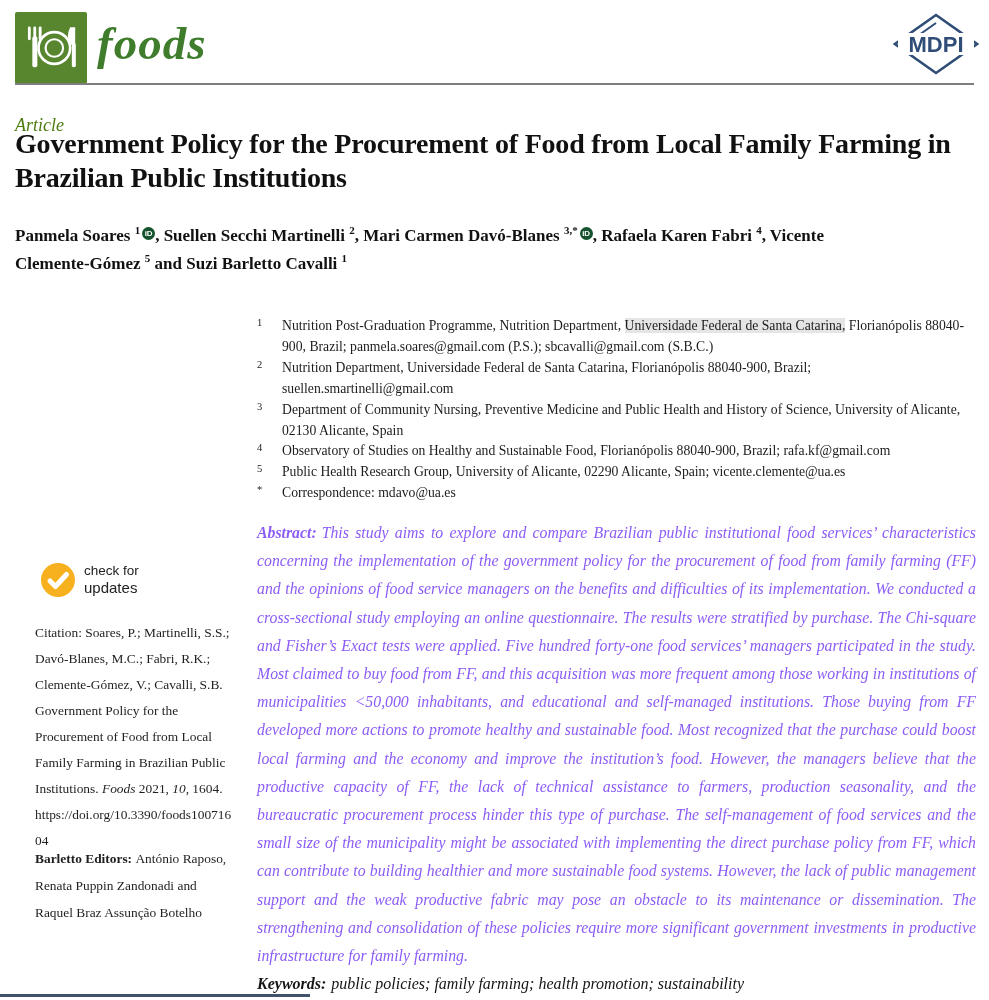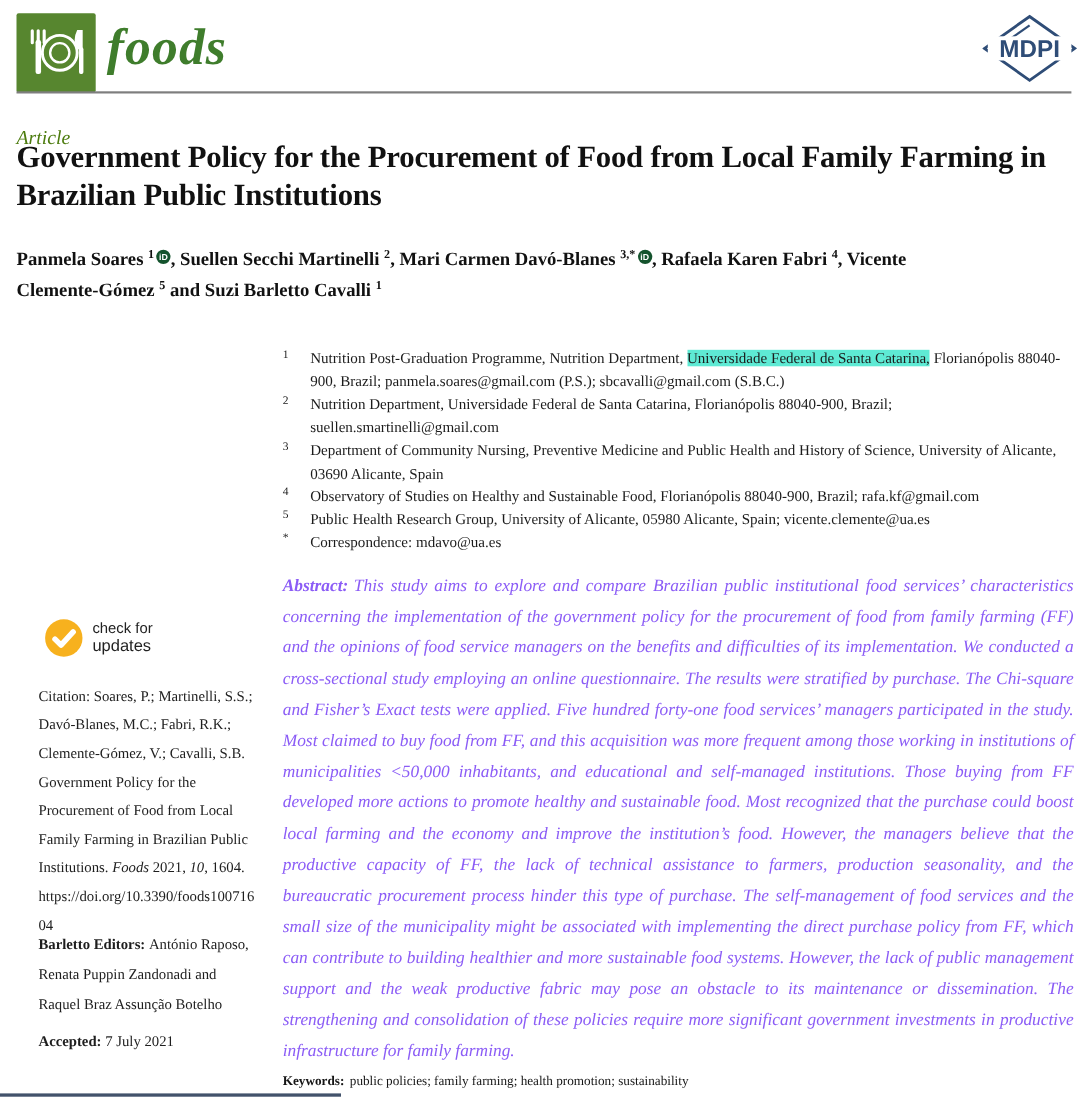--- a/index.html
+++ b/index.html
@@ -23,26 +23,26 @@
     line-height:1.62; color:#111; }
   .authors sup { font-size:11px; }
   .orcid { display:inline-block; width:13px; height:13px; border-radius:50%; background:#14532d;
     color:#fff; font:700 8px/13px "Liberation Sans", sans-serif; text-align:center;
     vertical-align:5px; margin-left:2px; }
   
   .affils { position:absolute; left:257px; top:316px; width:720px; font-size:13.7px; line-height:20.9px; }
   .aff-row { display:flex; }
   .aff-marker { width:25px; flex:0 0 25px; font-size:10.5px; position:relative; top:-3px; }
   .aff-text { flex:1; }
-  .hl { background:#5eead4; }
+  .hl { background:#e5e5e5; }
   
   .abstract { position:absolute; left:257px; top:519px; width:719px; font-size:15.8px;
     line-height:28.2px; text-align:justify; color:#8b5cf6;font-style:italic; }
   .abstract .lbl, .keywords .lbl { font-weight:700; margin-right:5px; }
-  .keywords { position:absolute; left:257px; top:975px; width:719px; font-size:12px; color:#151515; }
+  .keywords { position:absolute; left:257px; top:975px; width:719px; font-size:16px; color:#151515;font-style:italic; }
   
   .badge { position:absolute; left:40px; top:562px; display:flex; align-items:center; cursor:pointer; }
   .badge-text { margin-left:8px; font-family:"Liberation Sans", sans-serif; font-size:13.5px;
     line-height:1.2; color:#222; }
   .badge-text .b2 { font-weight:400; font-size:15px; }
   .side { position:absolute; left:35px; width:197px; font-size:13.4px; color:#1e1e1e; }
   .citation { top:620px; line-height:26px; }
   .citation .b { font-weight:400; }
   .citation .i { font-style:italic; }
   .citation .doi { word-break:break-all; }
@@ -89,29 +89,29 @@
     <div class="aff-row">
       <span class="aff-marker">1</span>
       <span class="aff-text">Nutrition Post-Graduation Programme, Nutrition Department, <span class="hl">Universidade Federal de Santa Catarina,</span> Florianópolis 88040-900, Brazil; panmela.soares@gmail.com (P.S.); sbcavalli@gmail.com (S.B.C.)</span>
     </div>
     <div class="aff-row">
       <span class="aff-marker">2</span>
       <span class="aff-text">Nutrition Department, Universidade Federal de Santa Catarina, Florianópolis 88040-900, Brazil; suellen.smartinelli@gmail.com</span>
     </div>
     <div class="aff-row">
       <span class="aff-marker">3</span>
-      <span class="aff-text">Department of Community Nursing, Preventive Medicine and Public Health and History of Science, University of Alicante, 03690 Alicante, Spain</span>
+      <span class="aff-text">Department of Community Nursing, Preventive Medicine and Public Health and History of Science, University of Alicante, 02130 Alicante, Spain</span>
     </div>
     <div class="aff-row">
       <span class="aff-marker">4</span>
       <span class="aff-text">Observatory of Studies on Healthy and Sustainable Food, Florianópolis 88040-900, Brazil; rafa.kf@gmail.com</span>
     </div>
     <div class="aff-row">
       <span class="aff-marker">5</span>
-      <span class="aff-text">Public Health Research Group, University of Alicante, 05980 Alicante, Spain; vicente.clemente@ua.es</span>
+      <span class="aff-text">Public Health Research Group, University of Alicante, 02290 Alicante, Spain; vicente.clemente@ua.es</span>
     </div>
     <div class="aff-row">
       <span class="aff-marker">*</span>
       <span class="aff-text">Correspondence: mdavo@ua.es</span>
     </div>
   </div>
 
 <p class="abstract"><span class="lbl">Abstract:</span><span>This study aims to explore and compare Brazilian public institutional food services’ characteristics concerning the implementation of the government policy for the procurement of food from family farming (FF) and the opinions of food service managers on the benefits and difficulties of its implementation. We conducted a cross-sectional study employing an online questionnaire. The results were stratified by purchase. The Chi-square and Fisher’s Exact tests were applied. Five hundred forty-one food services’ managers participated in the study. Most claimed to buy food from FF, and this acquisition was more frequent among those working in institutions of municipalities &lt;50,000 inhabitants, and educational and self-managed institutions. Those buying from FF developed more actions to promote healthy and sustainable food. Most recognized that the purchase could boost local farming and the economy and improve the institution’s food. However, the managers believe that the productive capacity of FF, the lack of technical assistance to farmers, production seasonality, and the bureaucratic procurement process hinder this type of purchase. The self-management of food services and the small size of the municipality might be associated with implementing the direct purchase policy from FF, which can contribute to building healthier and more sustainable food systems. However, the lack of public management support and the weak productive fabric may pose an obstacle to its maintenance or dissemination. The strengthening and consolidation of these policies require more significant government investments in productive infrastructure for family farming.</span></p>
 
 <p class="keywords"><span class="lbl">Keywords:</span><span>public policies; family farming; health promotion; sustainability</span></p>
@@ -127,16 +127,15 @@
   </div>
 </div>
 
 <div class="side citation">
   <span><span class="b">Citation: </span><span>Soares, P.; Martinelli, S.S.; Davó-Blanes, M.C.; Fabri, R.K.; Clemente-Gómez, V.; Cavalli, S.B. </span><span>Government Policy for the Procurement of Food from Local Family Farming in Brazilian Public Institutions. </span><span class="i">Foods </span><span class="b">2021</span><span>, </span><span class="i">10</span><span>, 1604. </span><span class="doi">https://doi.org/10.3390/foods10071604</span></span>
 </div>
 
 <div class="side editors"><span class="b">Barletto Editors: </span><span>António Raposo, Renata Puppin Zandonadi and Raquel Braz Assunção Botelho</span></div>
 
 <div class="side dates">
-  <div><span class="b">Accepted: </span><span>7 July 2021</span></div>
 </div>
 
 <div class="bottom-rule"></div>
 
 </body></html>

